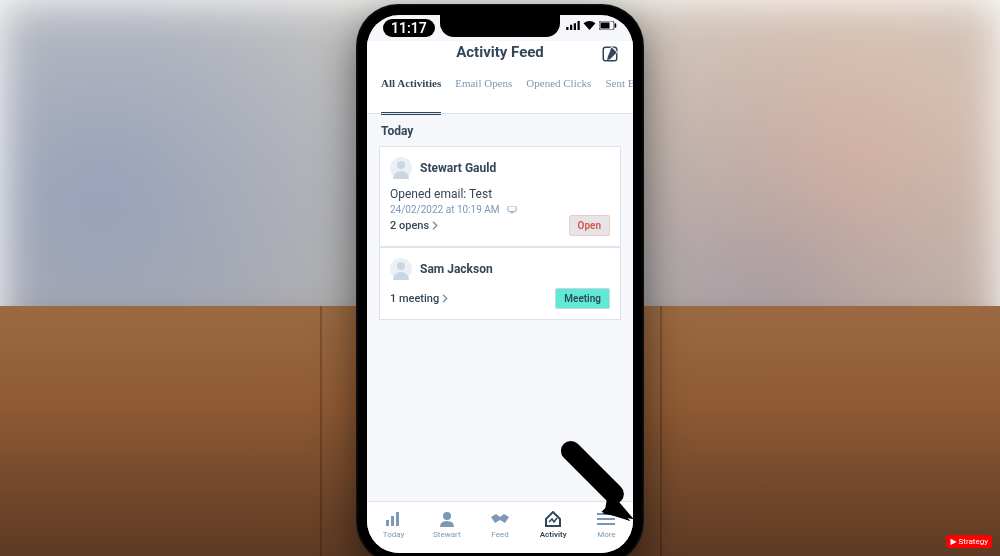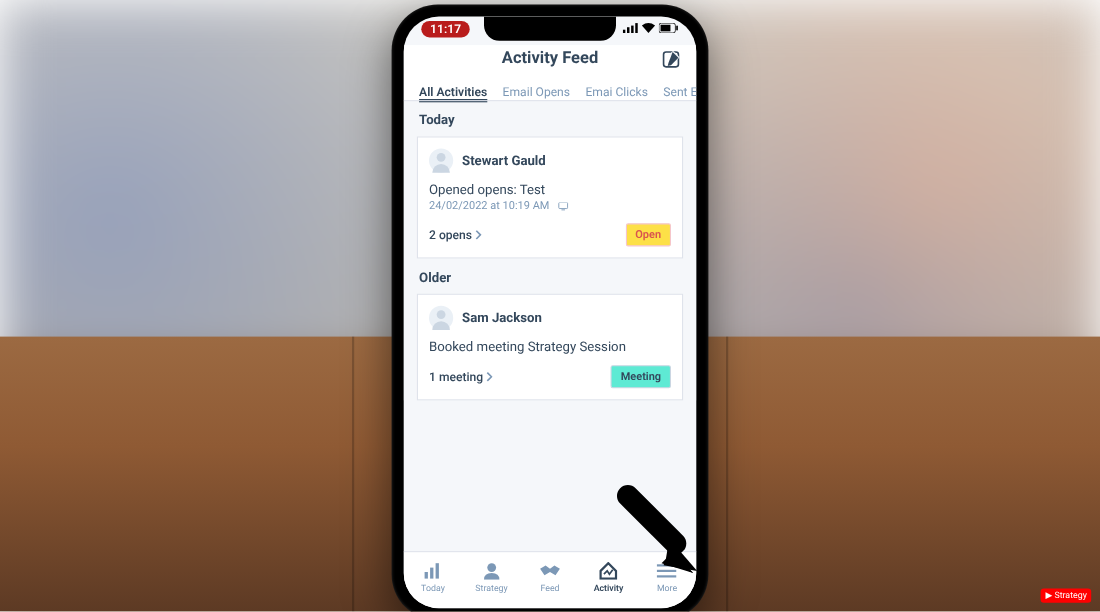--- a/index.html
+++ b/index.html
@@ -56,53 +56,53 @@
     .notch {
       position:absolute; top:0; left:50%; transform:translateX(-50%);
       width:120px; height:22px; background:#000;
       border-bottom-left-radius:14px; border-bottom-right-radius:14px;
       z-index:5;
     }
     .statusbar {
       height:26px; display:flex; justify-content:space-between; align-items:flex-start;
       padding: 4px 16px 0; font-size:11px; color:#000; font-weight:600;
     }
-    .time-pill { background:#b91c1c; color:#fff; padding:1px 8px; border-radius:10px; font-size:11px; }
+    .time-pill { background:#000000; color:#fff; padding:1px 8px; border-radius:10px; font-size:14px; }
     .status-icons{display:flex; gap:3px; align-items:center; margin-top:2px;}
     .status-icons svg{display:block;}
 
     .header {
       background:#fff; padding:2px 12px 0;
     }
     .header-title-row{display:flex; justify-content:center; align-items:flex-start; position:relative; height:28px;}
     .page-title{font-size:15px; font-weight:700; color:#33475b;}
     .compose-btn{position:absolute; right:0; width:22px; height:22px; display:flex; align-items:center; justify-content:center;}
 
     .tabs{display:flex; gap:14px; padding:6px 2px 0; font-size:11px; color:#7c98b6; position:relative;}
-    .tab{padding-bottom:0; white-space:nowrap;}
+    .tab{padding-bottom:23px; white-space:nowrap;font-family:Liberation Serif, serif;}
     .tab.active{color:#33475b; font-weight:600; border-bottom:3px solid #33475b; margin-bottom:-1px;}
     .tabs::after{content:""; position:absolute; left:-12px; right:-12px; bottom:0; height:1px; background:#dfe3eb;}
 
     .content{padding:0 12px; background:#f5f7fa;}
     .section-label{font-size:12px; font-weight:700; color:#33475b; padding:10px 2px 8px;}
 
     .card{
       background:#fff; border:1px solid #dfe3eb; border-radius:0;
       padding:10px; font-size:11px; color:#33475b;
     }
     .card-head{display:flex; align-items:center; gap:8px; margin-bottom:8px;}
     .avatar{width:22px; height:22px; border-radius:50%; background:#eaf0f6; position:relative;}
     .avatar::before{content:""; position:absolute; width:8px; height:8px; border-radius:50%; background:#cbd6e2; top:4px; left:7px;}
     .avatar::after{content:""; position:absolute; width:16px; height:8px; border-radius:8px 8px 0 0; background:#cbd6e2; bottom:0; left:3px;}
     .contact-name{font-weight:700; font-size:12px;}
     .activity-desc{color:#33475b; font-size:12px; margin-bottom:3px;}
     .activity-time{color:#7c98b6; font-size:10px; display:flex; align-items:center; gap:7px;}
-    .card-foot{display:flex; justify-content:space-between; align-items:center; margin-top:10px;}
+    .card-foot{display:flex; justify-content:space-between; align-items:center; }
     .count-link{color:#33475b; font-size:11px; font-weight:500; display:flex; align-items:center; gap:2px;}
-    .pill-btn{border:1px solid #f5c6cb; color:#d9534f; background:#fde047; font-size:10px; padding:4px 8px; border-radius:2px; font-weight:600;}
+    .pill-btn{border:1px solid #f5c6cb; color:#d9534f; background:#e5e5e5; font-size:10px; padding:4px 8px; border-radius:2px; font-weight:600;}
     .pill-btn.neutral{border-color:#cbd6e2; color:#33475b; background:#5eead4;}
 
     .bottom-nav{
       position:absolute; bottom:0; left:0; right:0; height:52px;
       background:#fff; border-top:1px solid #dfe3eb;
       display:flex; justify-content:space-around; align-items:center;
       padding-bottom:6px;
     }
     .nav-item{display:flex; flex-direction:column; align-items:center; gap:2px; font-size:8px; color:#7c98b6; flex:1;}
     .nav-item.active{color:#33475b; font-weight:600;}
@@ -152,58 +152,56 @@
           <svg width="18" height="18" viewBox="0 0 24 24">
               <rect x="3" y="3" width="18" height="18" rx="3" fill="none" stroke="#33475b" stroke-width="2"></rect>
               <path d="M12 4 L20 12" stroke="#f5f7fa" stroke-width="7"></path>
               <path d="M14 3 L21 10 L12 19 L8 20 L9 16 Z" fill="#33475b"></path>
             </svg>
         </span>
       </div>
       <div class="tabs">
         <div class="tab active">All Activities</div>
         <div class="tab">Email Opens</div>
-        <div class="tab">Emai Clicks</div>
+        <div class="tab">Opened Clicks</div>
         <div class="tab">Sent Emai</div>
       </div>
     </div>
 
     <div class="content">
       <div class="section-label">Today</div>
       <div class="card">
         <div class="card-head">
           <div class="avatar"></div>
           <div class="contact-name">Stewart Gauld</div>
         </div>
-        <div class="activity-desc">Opened opens: Test</div>
+        <div class="activity-desc">Opened email: Test</div>
         <div class="activity-time">
           <span>24/02/2022 at 10:19 AM</span>
           <svg width="10" height="8" viewBox="0 0 12 10">
               <rect x="1" y="0" width="10" height="7" rx="1" fill="none" stroke="#7c98b6"></rect>
               <rect x="4" y="8" width="4" height="1" fill="#7c98b6"></rect>
             </svg>
         </div>
         <div class="card-foot">
           <div class="count-link">
             <span>2 opens</span>
             <svg width="7" height="9" viewBox="0 0 8 12">
                 <path d="M2 1 L7 6 L2 11" fill="none" stroke="#7c98b6" stroke-width="2"></path>
               </svg>
           </div>
           <div class="pill-btn">Open</div>
         </div>
       </div>
 
-      <div class="section-label">Older</div>
       <div class="card">
         <div class="card-head">
           <div class="avatar"></div>
           <div class="contact-name">Sam Jackson</div>
         </div>
-        <div class="activity-desc">Booked meeting Strategy Session</div>
         <div class="card-foot">
           <div class="count-link">
             <span>1 meeting</span>
             <svg width="7" height="9" viewBox="0 0 8 12">
                 <path d="M2 1 L7 6 L2 11" fill="none" stroke="#7c98b6" stroke-width="2"></path>
               </svg>
           </div>
           <div class="pill-btn neutral">Meeting</div>
         </div>
       </div>
@@ -220,21 +218,21 @@
         </span>
         <span>Today</span>
       </div>
       <div class="nav-item">
         <span class="nav-icon">
           <svg width="18" height="16" viewBox="0 0 18 16">
               <circle cx="9" cy="5" r="4" fill="#7c98b6"></circle>
               <path d="M2 16 Q2 10 9 10 Q16 10 16 16 Z" fill="#7c98b6"></path>
             </svg>
         </span>
-        <span>Strategy</span>
+        <span>Stewart</span>
       </div>
       <div class="nav-item">
         <span class="nav-icon">
           <svg width="20" height="16" viewBox="0 0 20 16">
               <path d="M1 6 L6 3 L10 6 L14 3 L19 6 L15 12 L10 9 L5 12 Z" fill="#7c98b6"></path>
             </svg>
         </span>
         <span>Feed</span>
       </div>
       <div class="nav-item active">

